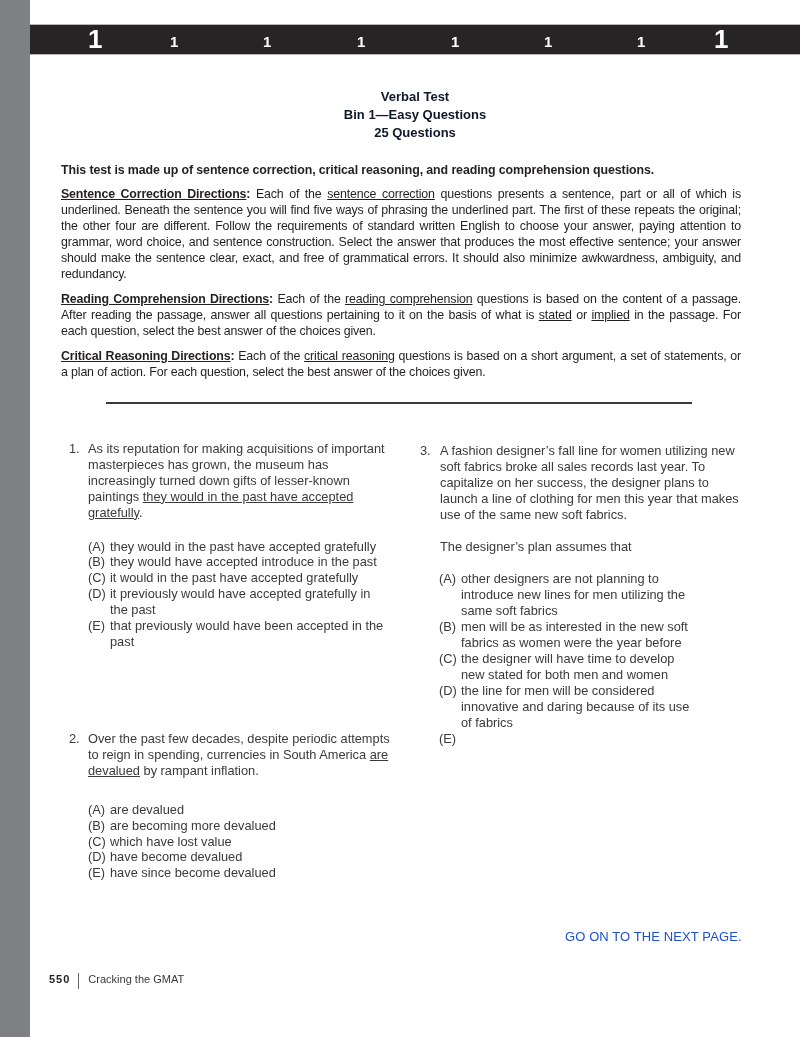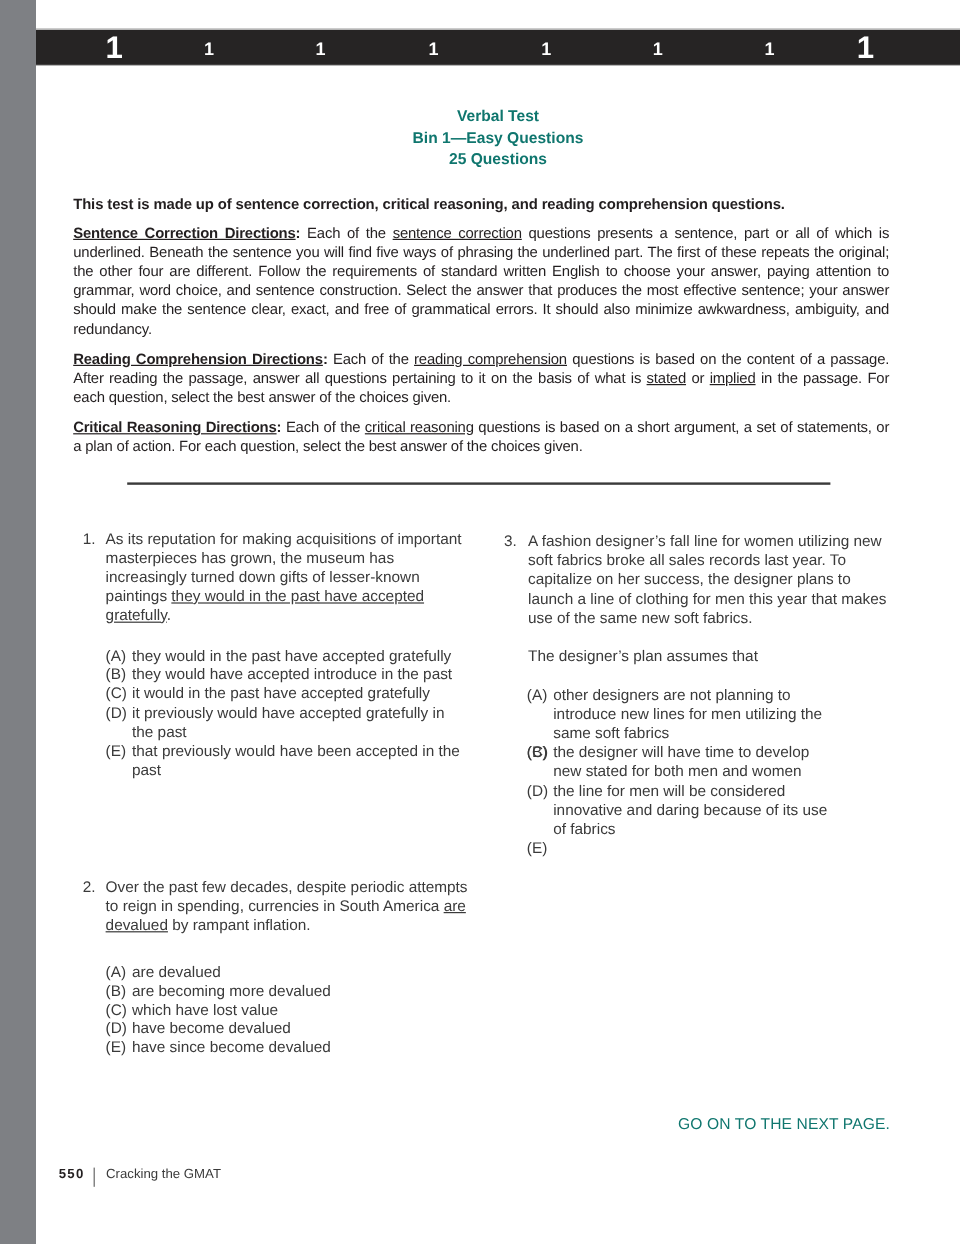--- a/index.html
+++ b/index.html
@@ -9,42 +9,42 @@
       font-family: "Liberation Sans", "DejaVu Sans", sans-serif;
     }
     .side-band { position: absolute; left: 0; top: 0; width: 30px; height: 1037px; background: #7e8084; }
     .banner {
       position: absolute; left: 30px; top: 24px; width: 770px; height: 29px;
       background: #262424; border-top: 1px solid #b5b5b5; border-bottom: 1px solid #b5b5b5;
     }
     .banner span { position: absolute; color: #ffffff; font-weight: bold; line-height: 1; }
     .banner .big { font-size: 26px; top: 1px; }
     .banner .small { font-size: 15px; top: 9px; }
-    .title-block { position: absolute; left: 0; width: 800px; top: 88px; text-align: center; font-weight: bold; font-size: 13px; line-height: 18px; color: #0f766e; }
+    .title-block { position: absolute; left: 0; width: 800px; top: 88px; text-align: center; font-weight: bold; font-size: 13px; line-height: 18px; color: #0f172a; }
     .title-block div { margin-left: 30px; }
     .intro { position: absolute; left: 61px; top: 163px; width: 690px; font-weight: bold; font-size: 12.4px; letter-spacing: -0.1px; }
     .directions { position: absolute; left: 61px; width: 680px; font-size: 12.4px; line-height: 15.9px; text-align: justify; color: #231f20; letter-spacing: -0.15px; }
     .directions .head { font-weight: bold; text-decoration: underline; }
     .directions u { text-decoration: underline; }
     .dir-sc { top: 187px; }
     .dir-rc { top: 292px; }
     .dir-cr { top: 349px; }
     .rule { position: absolute; left: 106px; top: 402px; width: 586px; height: 2px; background: #3a3a3a; }
     .q { position: absolute; font-size: 12.8px; line-height: 15.9px; color: #3a3a3a; }
     .q .num { position: absolute; left: 0; top: 0; }
     .q .stem { margin-left: 19px; }
     .q .stem u { text-decoration: underline; }
     .q .prompt { margin-left: 19px; margin-top: 18px; }
     .q .choices { margin-top: 18px; margin-left: 19px; }
     .choice { position: relative; padding-left: 22px; }
     .choice .letter { position: absolute; left: 0; top: 0; }
     .q1 { left: 69px; top: 441px; width: 320px; }
     .q2 { left: 69px; top: 731px; width: 330px; }
     .q3 { left: 420px; top: 443px; width: 320px; }
-    .go-on { position: absolute; left: 565px; top: 929px; font-size: 13px; color: #0f766e; letter-spacing: 0.1px; }
+    .go-on { position: absolute; left: 565px; top: 929px; font-size: 13px; color: #1d4ed8; letter-spacing: 0.1px; }
     .footer { position: absolute; left: 49px; top: 973px; font-size: 11px; color: #3a3a3a; display: flex; align-items: flex-start; }
     .footer .page-num { font-weight: bold; letter-spacing: 1px; color: #231f20; }
     .footer .sep { width: 1px; height: 16px; background: #666; margin: 0 9px 0 8px; }
   </style>
 </head>
 <body>
 
 <div class="side-band"></div>
 
 <div class="banner">
@@ -97,21 +97,21 @@
     <div class="choice"><span class="letter">(E)</span><span>have since become devalued</span></div>
   </div>
 </div>
 
 <div class="q q3">
   <span class="num">3.</span>
   <div class="stem" style="margin-left:20px;">A fashion designer’s fall line for women utilizing new soft fabrics broke all sales records last year. To capitalize on her success, the designer plans to launch a line of clothing for men this year that makes use of the same new soft fabrics.</div>
   <div class="prompt" style="margin-left:20px; margin-top:16px;">The designer’s plan assumes that</div>
   <div class="choices" style="margin-left:19px; margin-top:17px; width:260px;">
     <div class="choice"><span class="letter">(A)</span><span>other designers are not planning to introduce new lines for men utilizing the same soft fabrics</span></div>
-    <div class="choice"><span class="letter">(B)</span></div>
+    <div class="choice"><span class="letter">(B)</span><span>men will be as interested in the new soft fabrics as women were the year before</span></div>
     <div class="choice"><span class="letter">(C)</span><span>the designer will have time to develop new stated for both men and women</span></div>
     <div class="choice"><span class="letter">(D)</span><span>the line for men will be considered innovative and daring because of its use of fabrics</span></div>
     <div class="choice"><span class="letter">(E)</span></div>
   </div>
 </div>
 
 <div class="go-on">GO ON TO THE NEXT PAGE.</div>
 
 <div class="footer">
   <span class="page-num">550</span>

